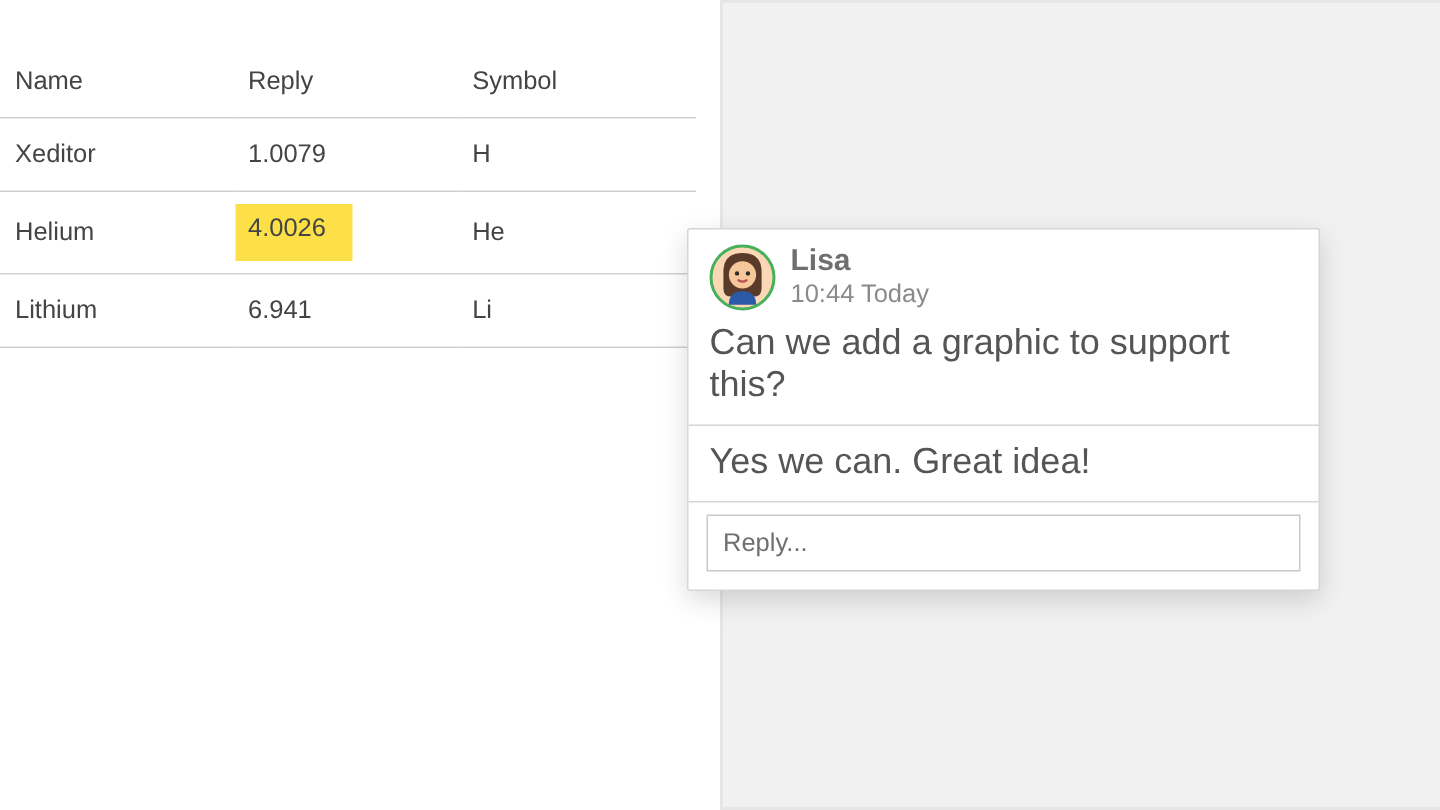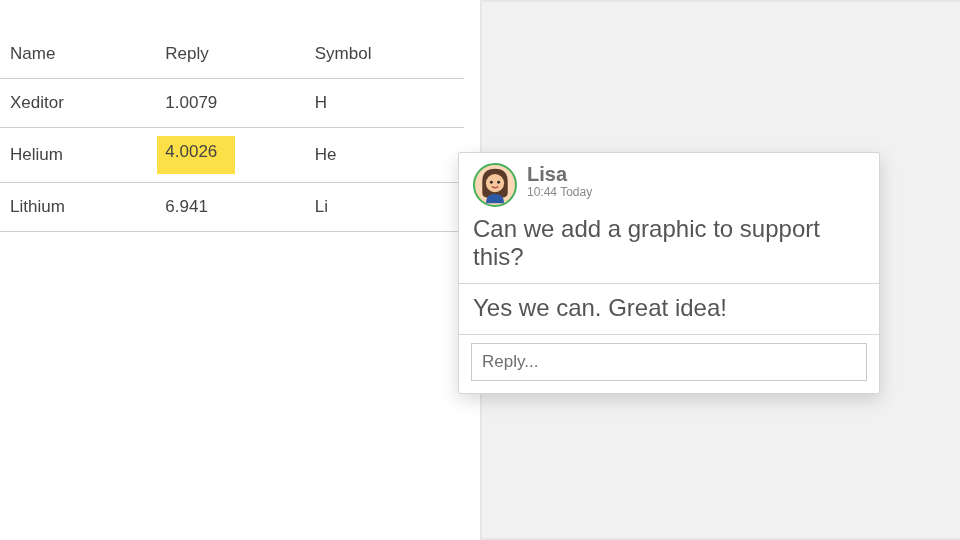--- a/index.html
+++ b/index.html
@@ -87,21 +87,21 @@
     border-radius: 50%;
     flex-shrink: 0;
     position: relative;
   }
   .avatar-ring-green { border: 2.5px solid #47b05a; background: #fcd7b6; }
   .avatar-ring-grey  { border: 2.5px solid #b8b8b8; background: #e1e1e1; }
   .avatar svg { position: absolute; left: 0; top: 0; width: 100%; height: 100%; }
 
   .comment-meta { display: flex; flex-direction: column; line-height: 1.15; }
   .comment-author { font-size: 20px; font-weight: 700; color: #6f6f6f; }
-  .comment-time   { font-size: 12px; color: #8a8a8a; }
+  .comment-time   { font-size: 17px; color: #8a8a8a; }
   .comment-body   { font-size: 24px; color: #555; }
 
   .reply-wrap { padding: 8px 12px 12px 12px; }
   .reply-input {
     width: 100%;
     border: 1px solid #c9c9c9;
     padding: 8px 10px;
     font-size: 17px;
     color: #555;
     font-family: Liberation Sans, sans-serif;

